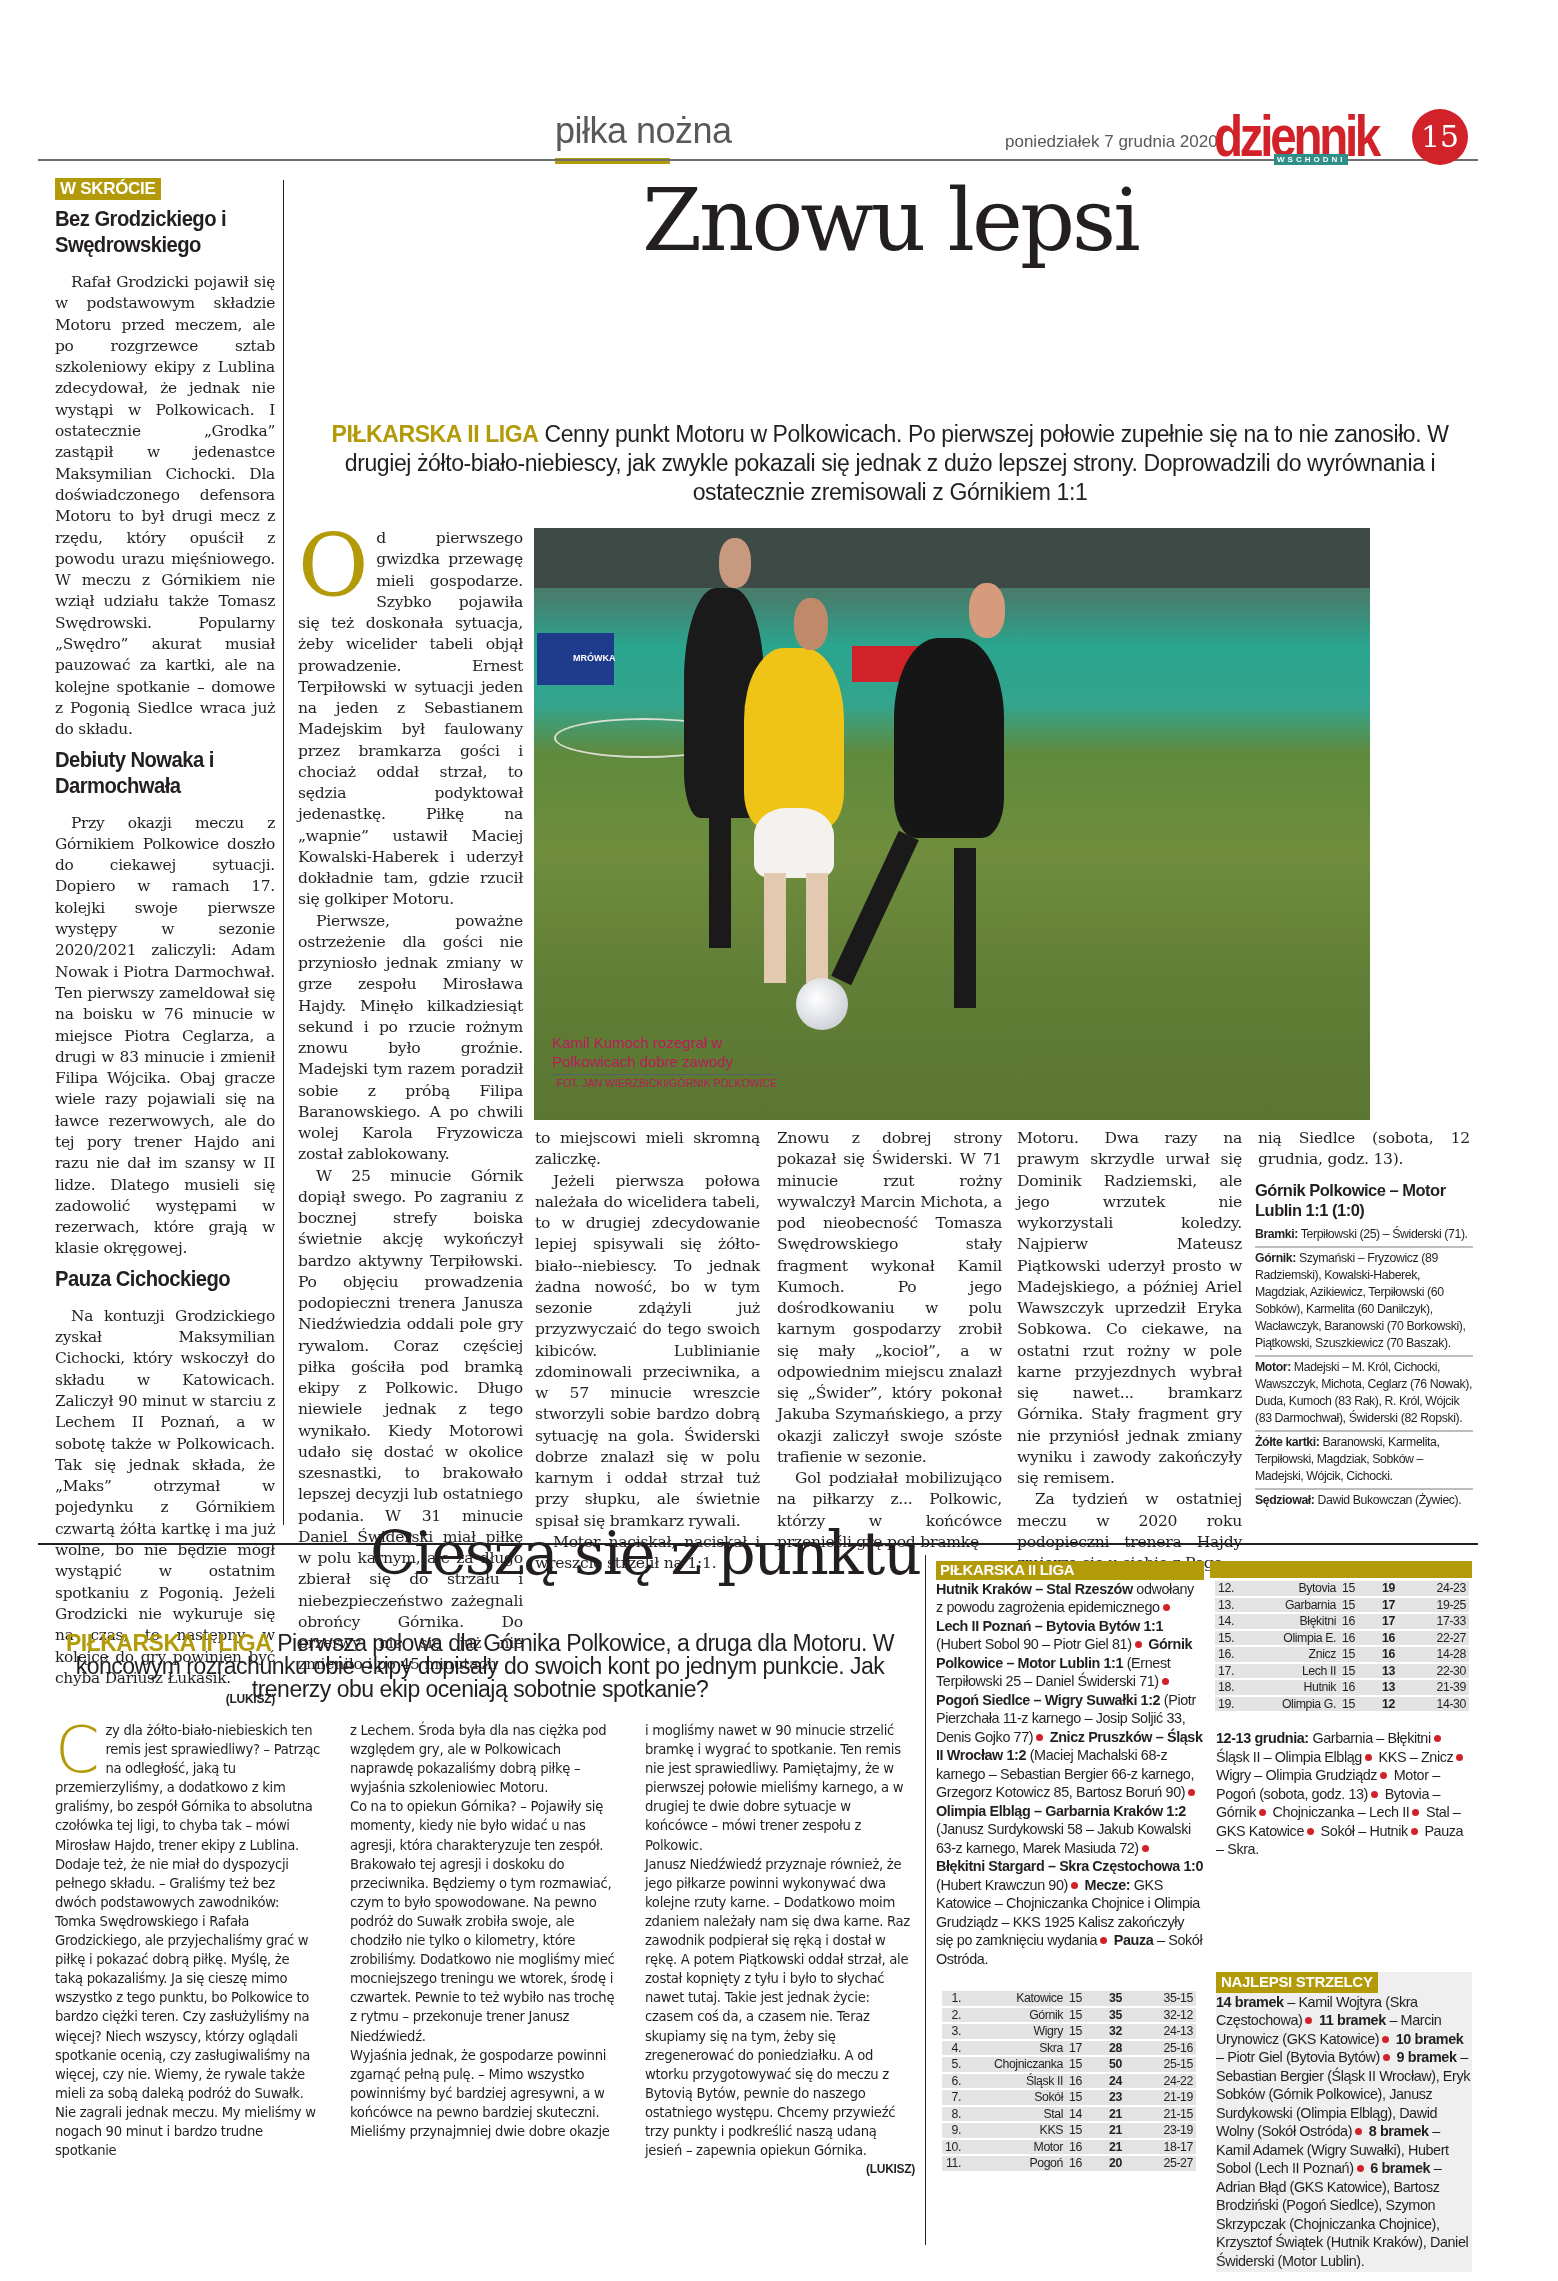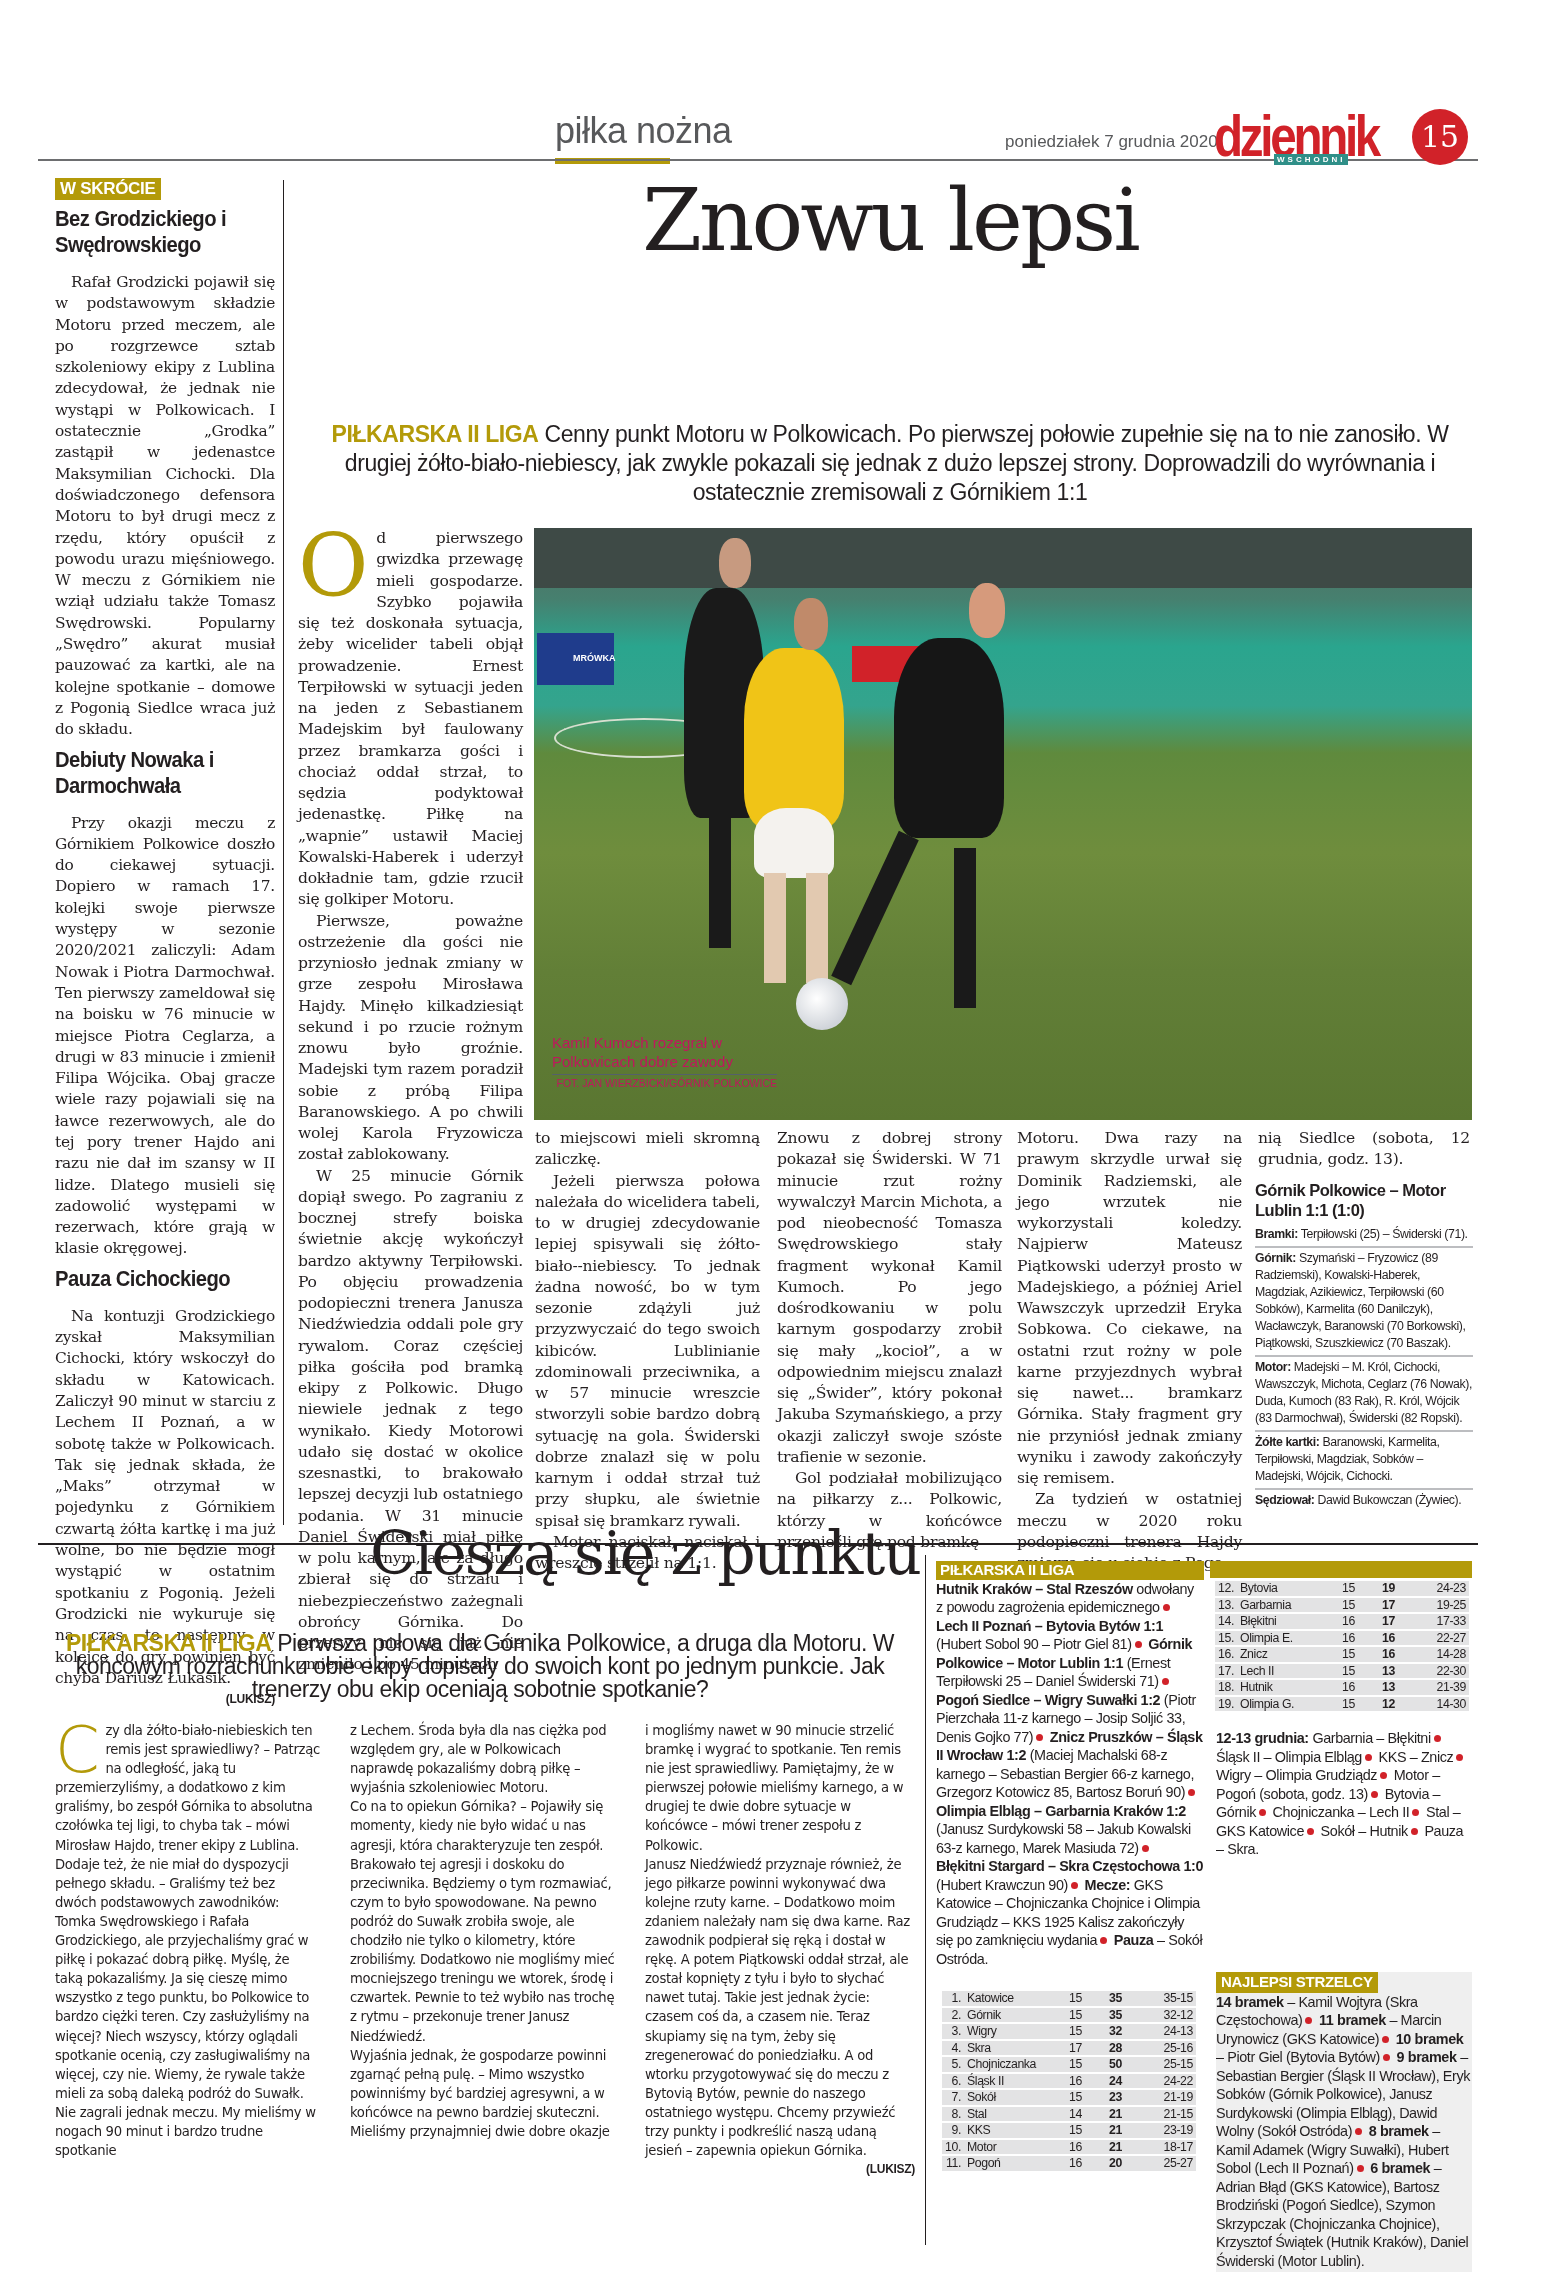--- a/index.html
+++ b/index.html
@@ -24,21 +24,21 @@
   .side h3 { font-family: "Liberation Sans", sans-serif; font-weight: 700; font-size: 22px; line-height: 26px; margin: 6px 0 14px; letter-spacing: -0.6px; transform: scaleX(0.92); transform-origin: left; }
   .side p { font-size: 15.4px; line-height: 21.3px; text-align: justify; text-indent: 16px; letter-spacing: -0.25px; }
   .sig { font-family: "Liberation Sans", sans-serif; font-weight: 700; font-size: 12px; float: right; }
 
   
   .headline { left: 300px; top: 172px; width: 1180px; text-align: center; font-family: "DejaVu Serif", serif; font-size: 86px; line-height: 96px; font-weight: 400; letter-spacing: -3px; color: #231f20; }
   .lead { left: 300px; top: 420px; width: 1180px; text-align: center; font-family: "Liberation Sans", sans-serif; font-size: 23px; line-height: 29px; color: #231f20; letter-spacing: -0.4px; }
   .lead .kicker { color: #b39a09; font-weight: 700; }
 
   
-  .photo { left: 534px; top: 528px; width: 938px; height: 592px; overflow: hidden; background: linear-gradient(180deg,#54695f 0%,#46806f 12%,#2aa58e 20%,#34a48d 30%,#5f8a3d 38%,#6f8d3d 55%,#627f37 75%,#5a7631 100%); }
+  .photo { left: 534px; top: 528px; width: 836px; height: 592px; overflow: hidden; background: linear-gradient(180deg,#54695f 0%,#46806f 12%,#2aa58e 20%,#34a48d 30%,#5f8a3d 38%,#6f8d3d 55%,#627f37 75%,#5a7631 100%); }
   .photo .stand { position: absolute; left: 0; top: 0; width: 100%; height: 60px; background: #3e4a46; }
   .photo .banner1 { position: absolute; left: 3px; top: 105px; width: 77px; height: 52px; background: #1f3c8c; }
   .photo .banner1 span { position:absolute; left: 36px; top: 20px; font-family:"Liberation Sans",sans-serif; font-size: 9px; color:#fff; font-weight:700; }
   .photo .banner2 { position: absolute; left: 318px; top: 118px; width: 80px; height: 36px; background: #d12229; }
   .photo .grass-line { position:absolute; left: 20px; top: 190px; width: 180px; height: 40px; border: 2px solid #d8dfd0; border-radius: 50%; border-right: none; }
   .player { position: absolute; border-radius: 40% 40% 20% 20%; }
   .p1 { left: 150px; top: 60px; width: 80px; height: 230px; background: #1a1a1a; }
   .p1h { left: 185px; top: 10px; width: 32px; height: 50px; background: #c79a80; border-radius: 45%; }
   .p2 { left: 210px; top: 120px; width: 100px; height: 180px; background: #f0c417; }
   .p2s { left: 220px; top: 280px; width: 80px; height: 70px; background: #f4f2ee; }
@@ -80,21 +80,21 @@
   .drop2 { float: left; font-size: 64px; line-height: 54px; color: #b39a09; margin: 2px 6px 0 0; font-family: "DejaVu Sans", sans-serif; font-weight: 200; }
   .s-sig { font-family: "Liberation Sans", sans-serif; font-weight: 700; font-size: 12px; text-align: right; }
 
   .vline2 { left: 925px; top: 1555px; width: 1px; height: 690px; background: #231f20; }
   .results { left: 936px; top: 1561px; width: 268px; font-family: "Liberation Sans", sans-serif; font-size: 14.4px; line-height: 18.5px; letter-spacing: -0.4px; }
   .results .tagbar { width: 100%; display: block; font-size: 15px; padding: 0 4px; }
   .dot { display: inline-block; width: 7px; height: 7px; border-radius: 50%; background: #d12229; margin: 0 3px 1px 3px; vertical-align: middle; }
   .tbl { font-family: "Liberation Sans", sans-serif; font-size: 12.3px; border-collapse: separate; border-spacing: 0 2px; letter-spacing: -0.4px; }
   .tbl td { background: #e3e3e4; padding: 0 3px; line-height: 14.5px; }
   .tbl td.n { text-align: right; width: 22px; }
-  .tbl td.team { width: 102px; }
+  .tbl td.team { width: 102px; text-align: right; }
   .tbl td.m { width: 40px; }
   .tbl td.p { width: 40px; font-weight: bold; }
   .tbl td.g { text-align: right; width: 50px; }
   .t1 { left: 942px; top: 1989px; }
   .tagbar2 { left: 1210px; top: 1561px; width: 262px; height: 17px; background: #b39a09; }
   .t2 { left: 1215px; top: 1579px; }
   .next { left: 1216px; top: 1729px; width: 256px; font-family: "Liberation Sans", sans-serif; font-size: 14.4px; line-height: 18.5px; letter-spacing: -0.4px; }
   .scorers { left: 1216px; top: 1972px; width: 256px; background: #efefef; font-family: "Liberation Sans", sans-serif; font-size: 14.4px; line-height: 18.5px; letter-spacing: -0.4px; padding-bottom: 2px; }
   .scorers .tag { font-size: 15px; }
 </style>

